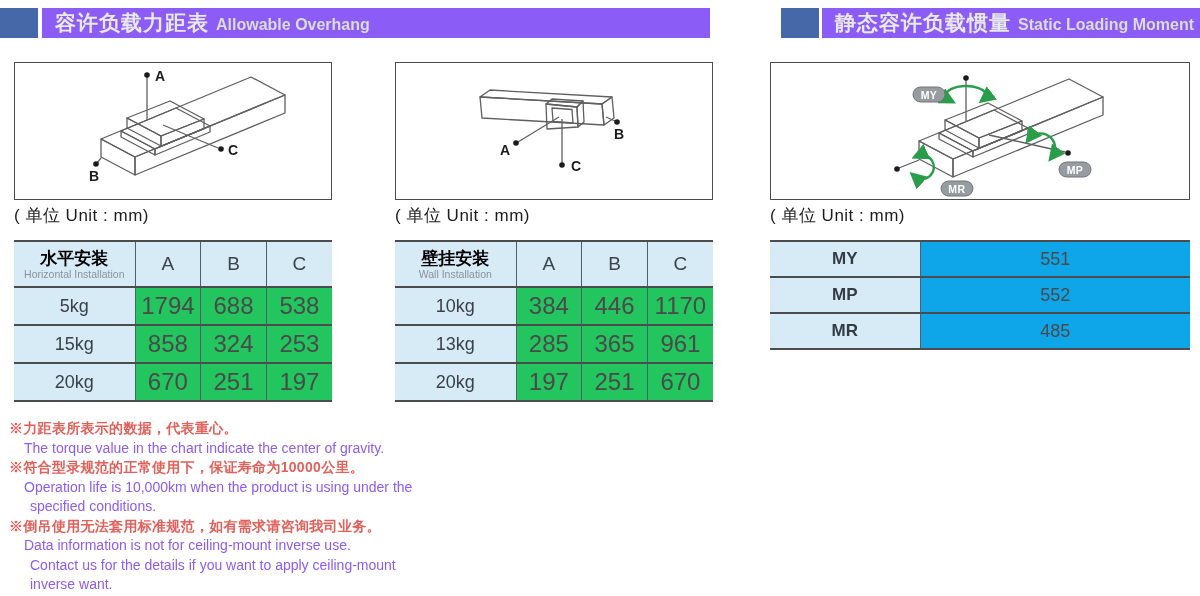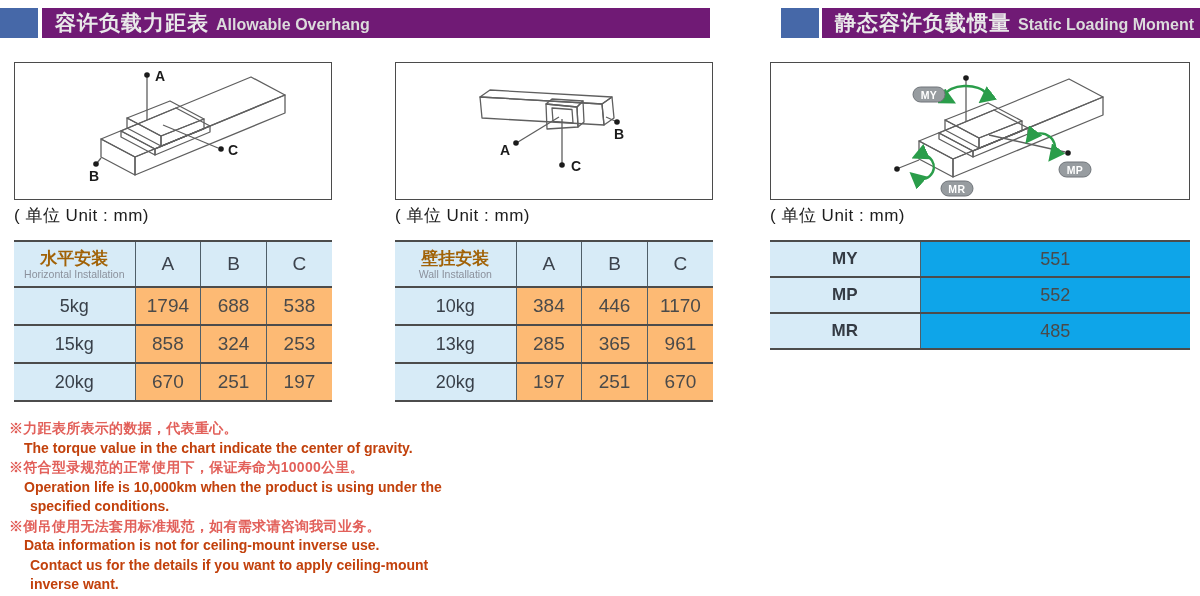--- a/index.html
+++ b/index.html
@@ -7,21 +7,21 @@
   #page {
     position:relative; width:1200px; height:596px; background:#ffffff;
     font-family:"Liberation Sans", sans-serif; overflow:hidden;
   }
   
   .hdr { position:absolute; top:8px; height:30px; }
   .hdr .sq {
     position:absolute; left:0; top:0; width:38px; height:30px; background:#4668a8;
   }
   .hdr .bar {
-    position:absolute; top:0; height:30px; background:#701a75;
+    position:absolute; top:0; height:30px; background:#8b5cf6;
     display:flex; align-items:center; padding-left:13px; white-space:nowrap;
   }
   .hdr .zh { color:#e9e9e9; font-size:21px; font-weight:bold; letter-spacing:1px; }
   .hdr .en { color:#dcdcdc; font-size:16px; font-weight:bold; margin-left:7px; padding-top:3px; }
   #hdr-left  { left:0; width:710px; }
   #hdr-left .bar { left:42px; width:668px; }
   #hdr-right { left:781px; width:429px; }
   #hdr-right .bar { left:41px; width:388px; }
   
   .dbox {
@@ -44,34 +44,34 @@
     border-top:2px solid #4c4c4c; border-bottom:2px solid #4c4c4c;
     text-align:center; vertical-align:middle; padding:0;
   }
   th + th, td + td { border-left:1.5px solid #4f5f69; }
   .dtable { width:318px; }
   #table1 { left:14px; } #table2 { left:395px; }
   .dtable col.c0 { width:121px; } .dtable col.cv { width:65.6px; }
   .dtable thead tr { height:46px; }
   .dtable tbody tr { height:38px; }
   .dtable th { background:#d7ebf7; font-weight:normal; }
-  .dtable th.corner .zh { font-size:17px; font-weight:bold; color:#a16207; line-height:19px; }
+  .dtable th.corner .zh { font-size:17px; font-weight:bold; color:#000000; line-height:19px; }
   .dtable th.corner .en { font-size:10.5px; color:#8b919c; line-height:12px; }
   .dtable th.colhead { font-size:19px; color:#3c434d; }
-  .dtable td { font-size:19px; color:#4a4a4a; background:#fdba74; }
+  .dtable td { font-size:24px; color:#4a4a4a; background:#22c55e; }
   .dtable td.lab { background:#d7ebf7; font-size:18px; color:#394049; }
   #table3 { left:770px; width:420px; }
   #table3 col.c0 { width:150px; } #table3 col.cv { width:270px; }
   #table3 tbody tr { height:36px; }
   #table3 td { font-size:18px; color:#4a4a4a; background:#0ea5e9; }
   #table3 td.mlab { background:#d7ebf7; font-size:17px; font-weight:bold; color:#343b44; }
   
   #notes { position:absolute; left:9px; top:419px; width:470px; }
   .note-zh { color:#e2605a; font-size:14px; font-weight:bold; line-height:19.5px; letter-spacing:0.3px; }
-  .note-en { color:#c2410c; font-size:14px; line-height:19.5px; padding-left:15px;font-weight:bold; }
+  .note-en { color:#8b5cf6; font-size:14px; line-height:19.5px; padding-left:15px; }
   .note-en.cont { padding-left:21px; }
   
   .ln   { fill:none; stroke:#5f5f5f; stroke-width:1.3px; stroke-linejoin:round; }
   .dot  { fill:#1b1b1b; stroke:none; }
   .ptlab{ font:bold 14px "Liberation Sans", sans-serif; fill:#1b1b1b; }
   .grn  { fill:none; stroke:#2a9d4a; stroke-width:2.4px; stroke-linecap:round; }
   .badge{ fill:#979ca0; stroke:#70757a; stroke-width:1px; }
   .btxt { font:bold 10.5px "Liberation Sans", sans-serif; fill:#ffffff; letter-spacing:0.5px; }
 </style>
 </head>

